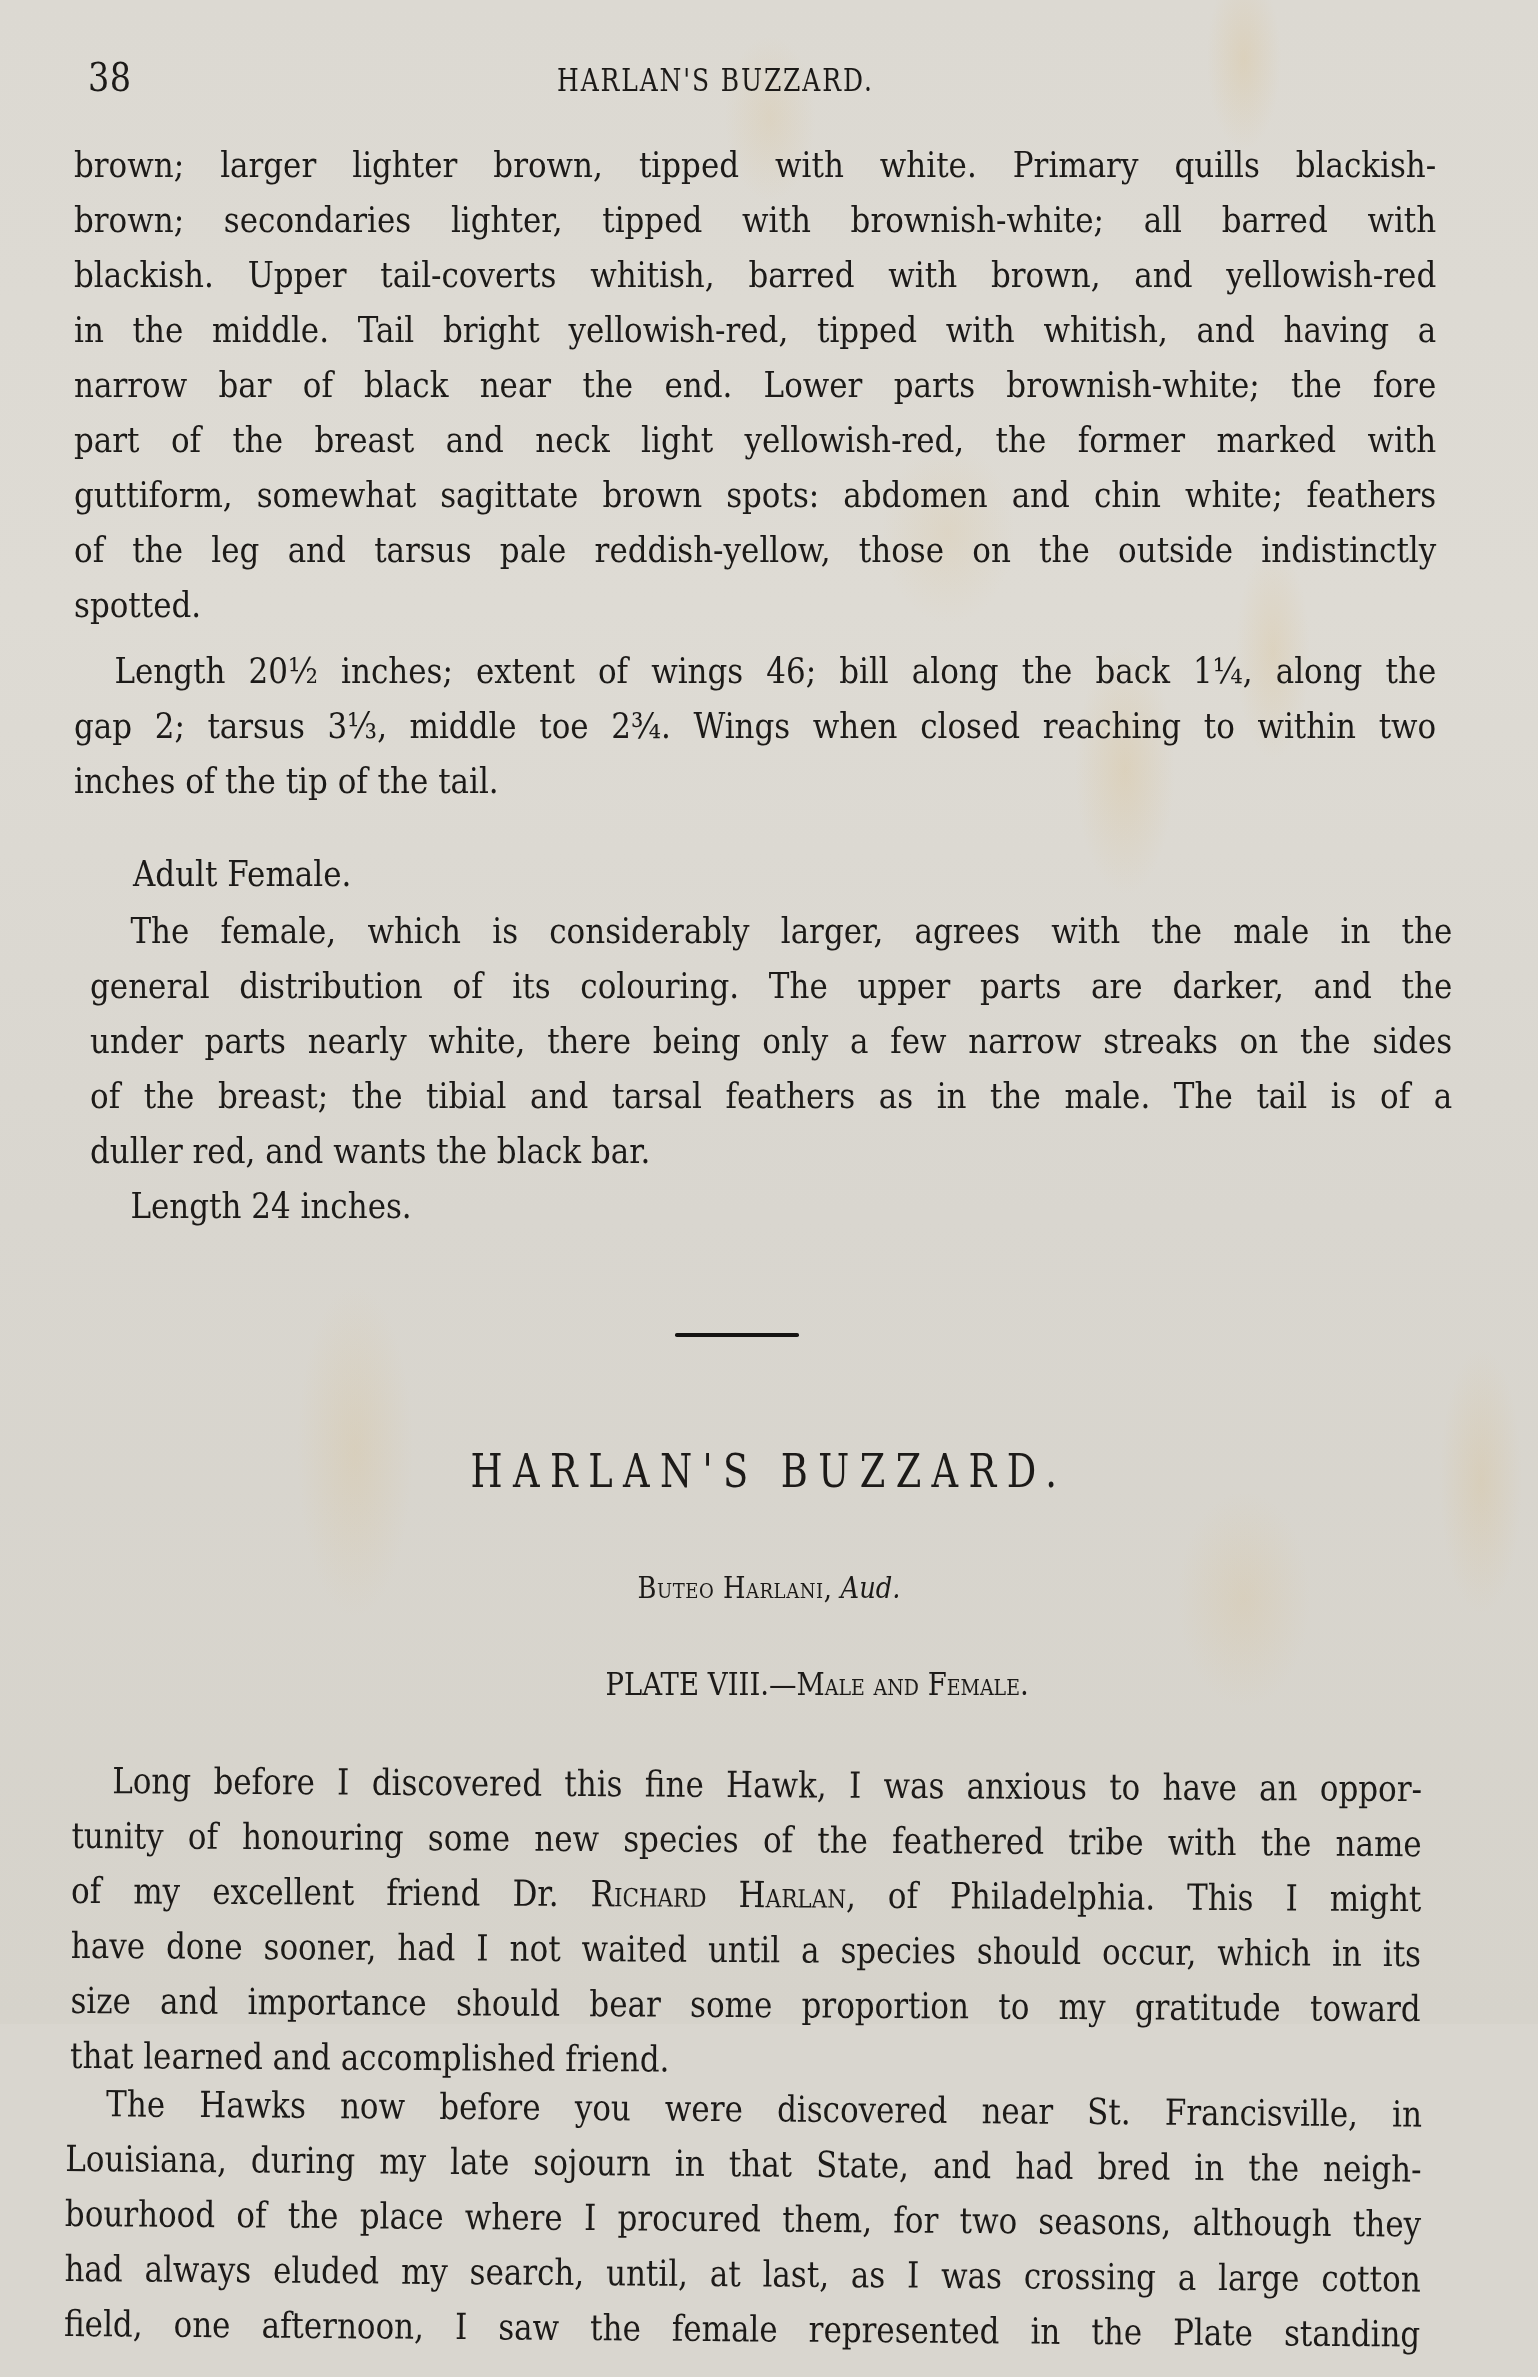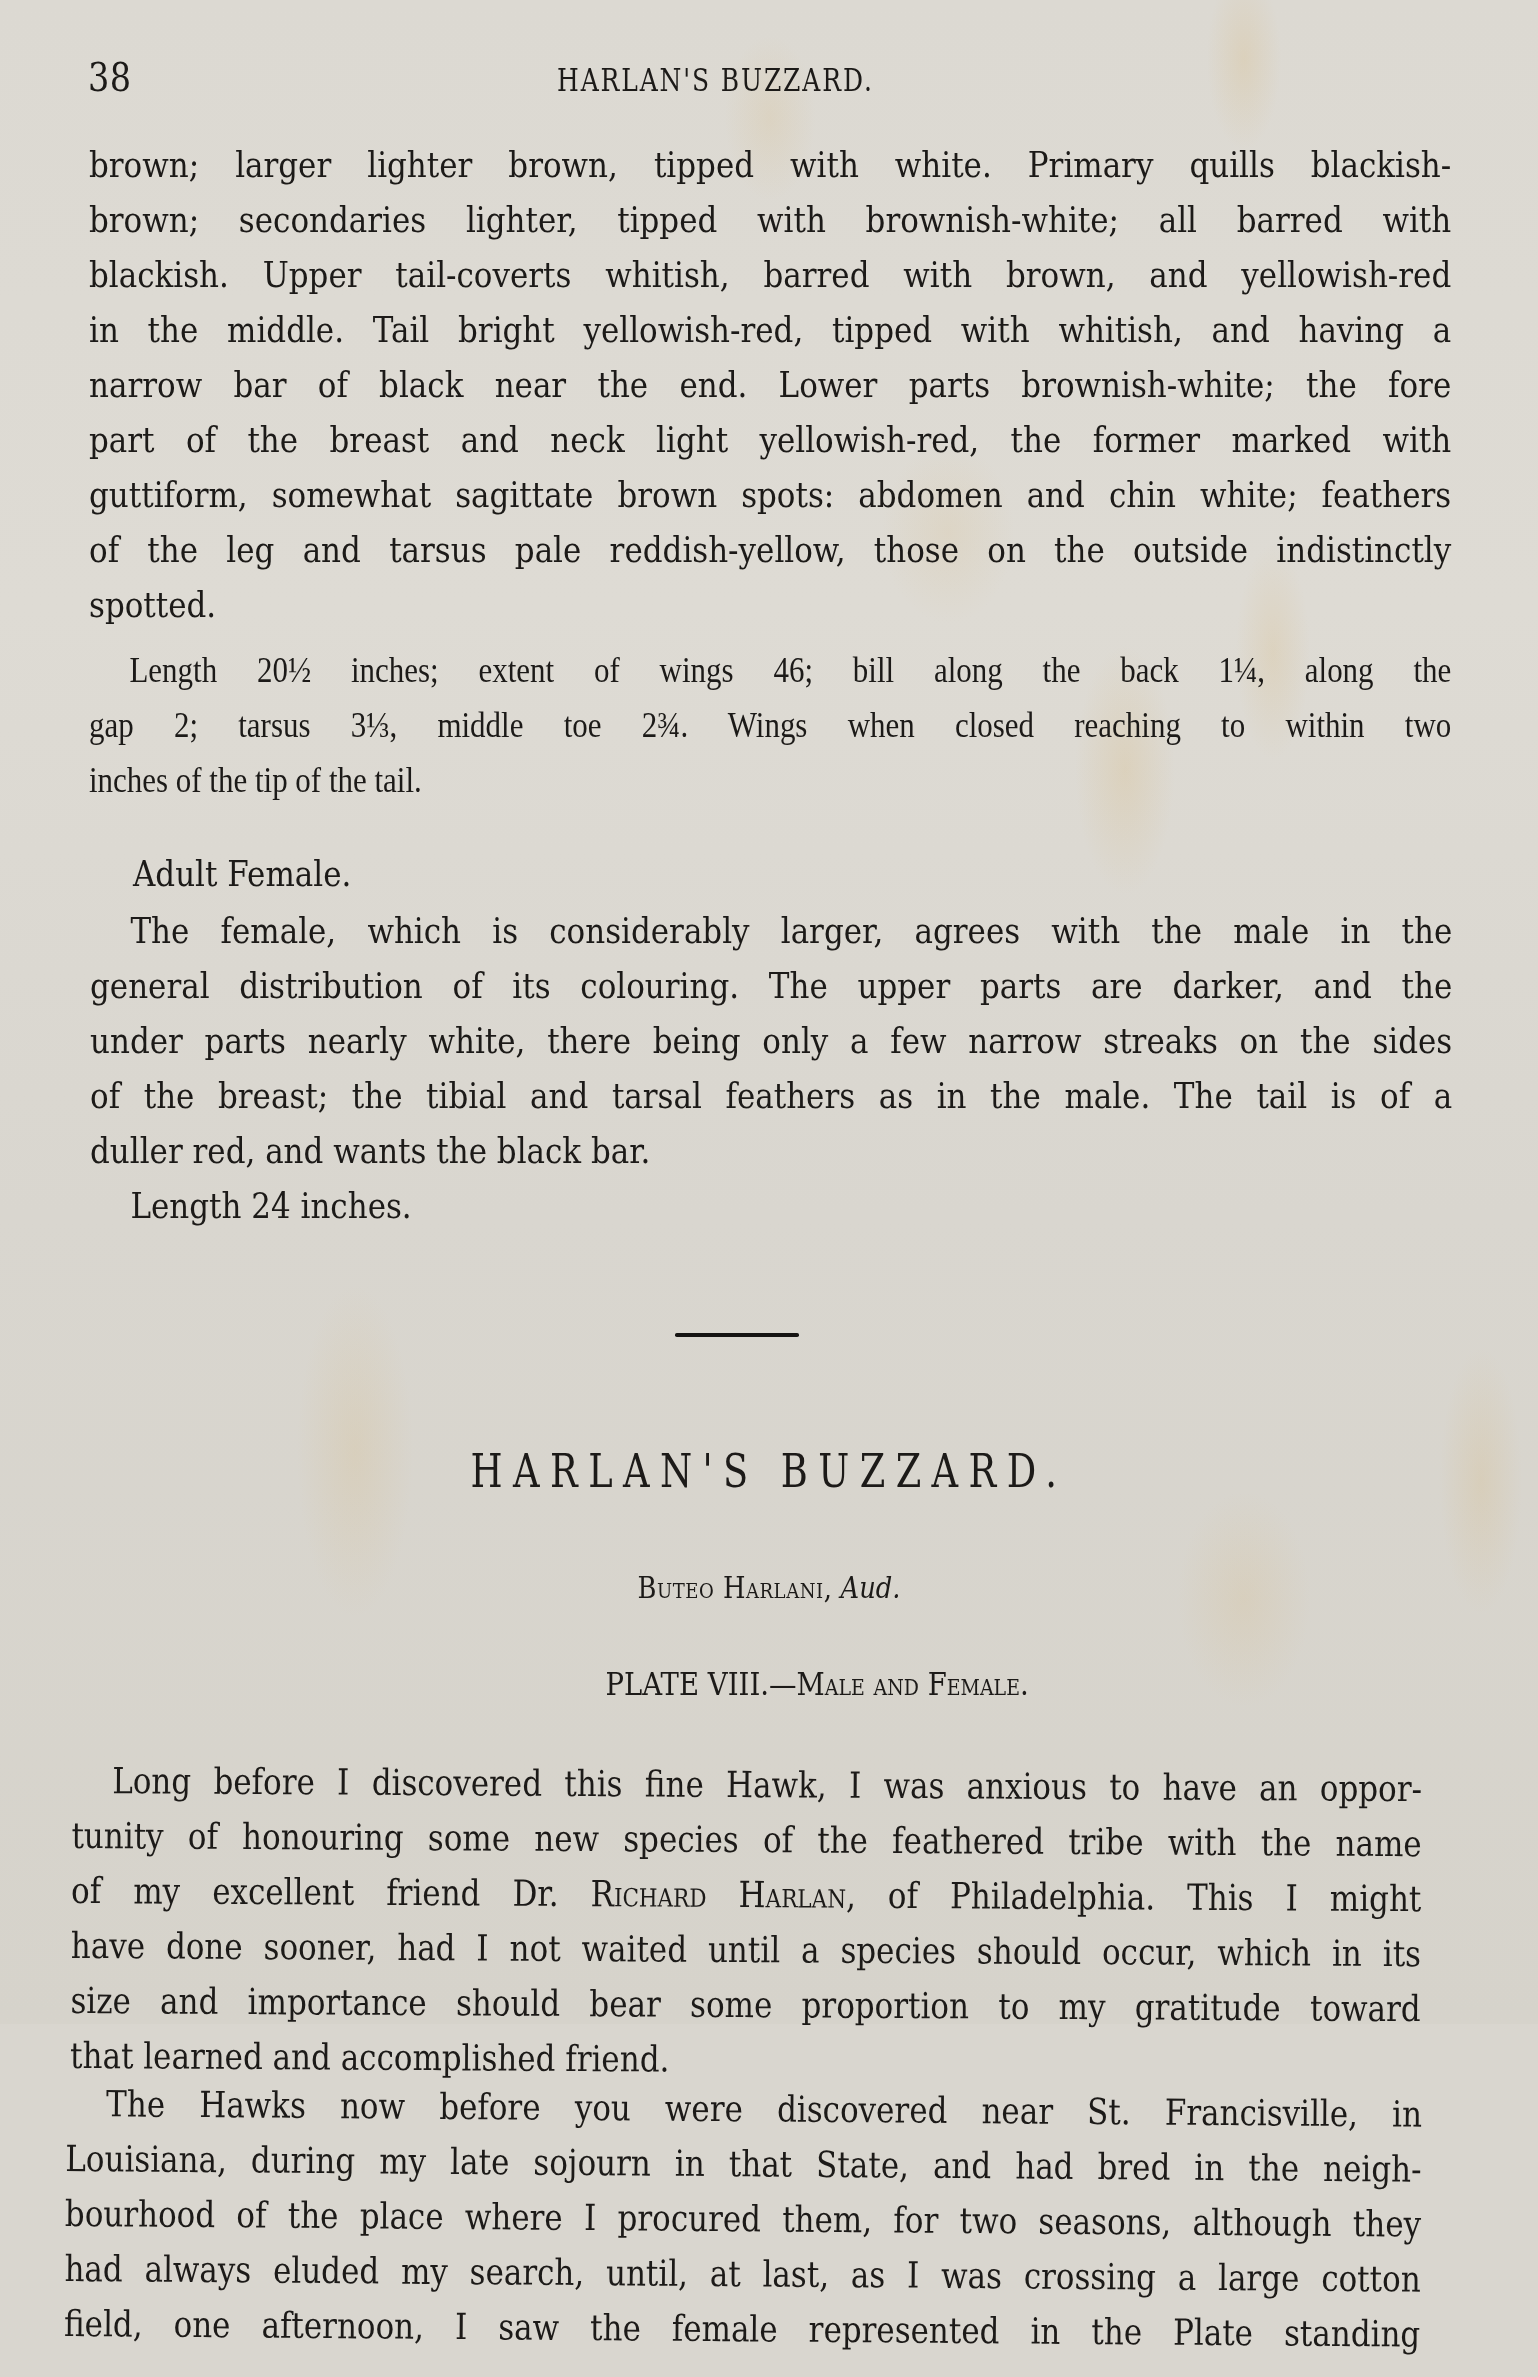--- a/index.html
+++ b/index.html
@@ -53,21 +53,21 @@
       top: 6px;
       font-size: 32px;
       line-height: 41px;
       letter-spacing: 2.4px;
       transform: scaleX(0.78);
       transform-origin: left center;
       white-space: nowrap;
     }
     .text-block {
       position: absolute;
-      left: 89px;
+      left: 74px;
       width: 1362px;
       font-size: 36px;
       line-height: 55px;
       text-align: justify;
       text-align-last: auto;
     }
     .line {
       display: block;
       white-space: nowrap;
       text-align: justify;
@@ -77,21 +77,21 @@
       width: 116.3%;
     }
     .line.last {
       text-align-last: left;
     }
     .line.indent {
       padding-left: 47px;
       box-sizing: border-box;
     }
     .block-a { top: 137px; }
-    .block-b { top: 643px; font-family: Liberation Serif, serif; }
+    .block-b { top: 643px; }
     .subhead {
       position: absolute;
       left: 133px;
       top: 847px;
       font-size: 36px;
       line-height: 53px;
       transform: scaleX(0.86);
       transform-origin: left center;
       white-space: nowrap;
     }

